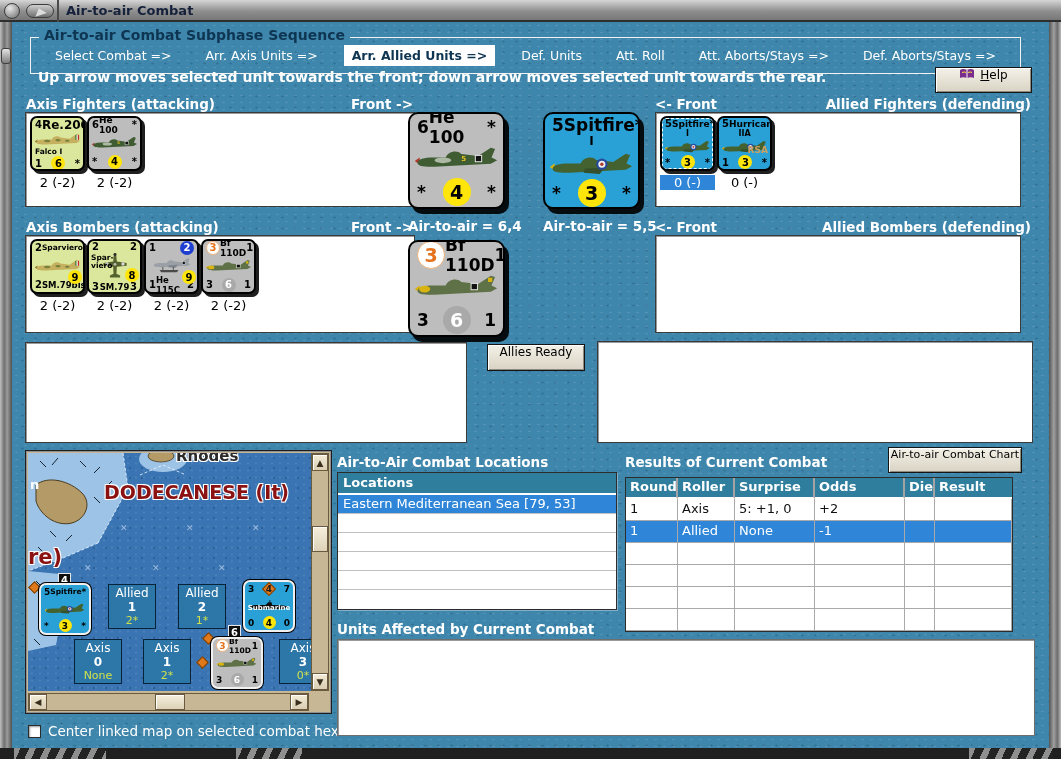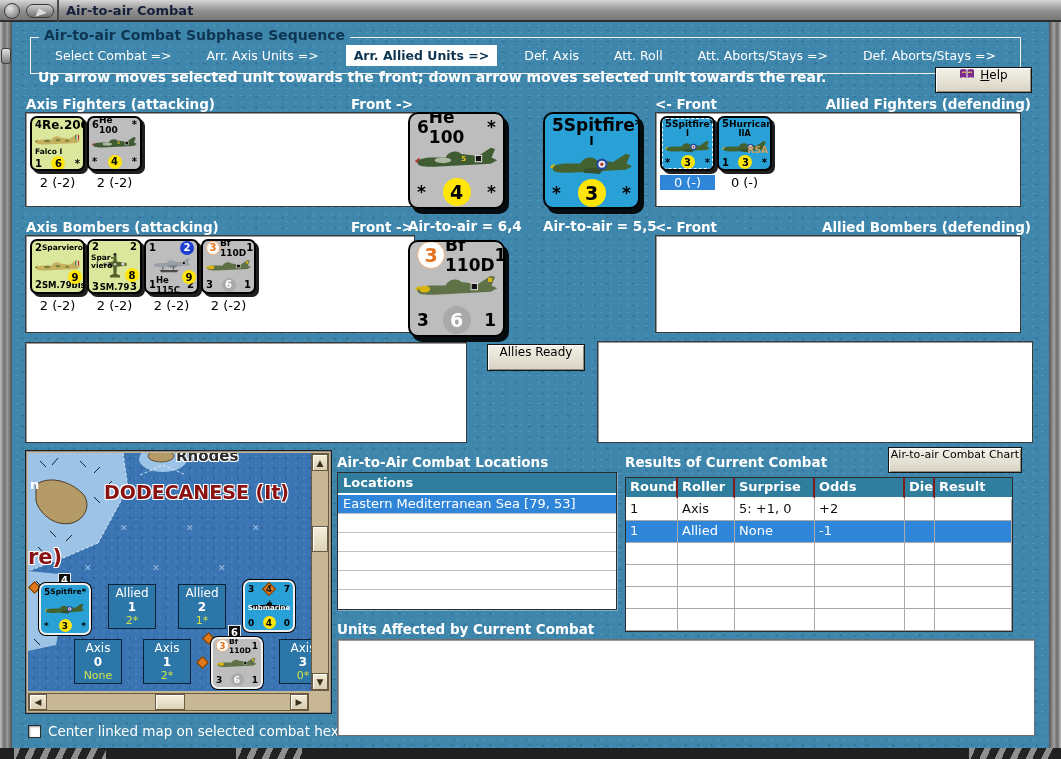--- a/index.html
+++ b/index.html
@@ -150,21 +150,21 @@
   .lt-h{height:22px;background:#2f7e9d;color:#fff;font-weight:bold;font-size:13px;
     padding:2px 5px;border-bottom:2px solid #fff;}
   .lt-r{height:19px;font-size:13px;color:#163a52;padding:1px 5px;border-bottom:1px solid #c0c0c0;
     white-space:nowrap;overflow:hidden;}
   .lt-r.sel{background:#2f86d9;color:#fff;}
 
   .res-table{position:absolute;left:613px;top:455px;display:grid;background:#fff;
     grid-template-columns:52px 57px 80px 90px 30px 77px;grid-template-rows:21px repeat(6,22px);
     border:1px solid #2c2c2c;}
   .rt-h{background:#2f7e9d;color:#fff;font-weight:bold;font-size:13px;padding:1px 4px;
-    border-right:2px solid #7f1d1d;border-bottom:2px solid #fff;white-space:nowrap;overflow:hidden;}
+    border-right:2px solid #a3a3a3;border-bottom:2px solid #fff;white-space:nowrap;overflow:hidden;}
   .rt-c{font-size:13px;color:#111;padding:2px 4px;border-right:1px solid #a9a9a9;
     border-bottom:1px solid #a9a9a9;background:#fff;white-space:nowrap;overflow:hidden;}
   .rt-c.sel{background:#2f86d9;color:#fff;}
 
   
   .cbox{position:absolute;left:16px;top:703px;width:13px;height:13px;background:#fff;
     border:1px solid #2c2c2c;box-shadow:inset 1px 1px 2px #9a9a9a;}
   .cbox-label{position:absolute;left:36px;top:701px;color:#fff;font-size:13.5px;}
 </style>
 </head>
@@ -249,21 +249,21 @@
   </div>
 
   <div class="dialog">
 
     <div class="groupbox">
       <div class="groupbox-title">Air-to-air Combat Subphase Sequence</div>
       <div class="tabs">
         <span class="tab">Select Combat =&gt;</span>
         <span class="tab">Arr. Axis Units =&gt;</span>
         <span class="tab active">Arr. Allied Units =&gt;</span>
-        <span class="tab">Def. Axis</span>
+        <span class="tab">Def. Units</span>
         <span class="tab">Att. Roll</span>
         <span class="tab">Att. Aborts/Stays =&gt;</span>
         <span class="tab">Def. Aborts/Stays =&gt;</span>
       </div>
     </div>
 
     <div class="instruction">Up arrow moves selected unit towards the front; down arrow moves selected unit towards the rear.</div>
 
     <div class="xbtn" style="left:923px;top:45px;width:97px;height:26px;">
       <svg viewBox="0 0 16 12" style="width:16px;height:12px">

